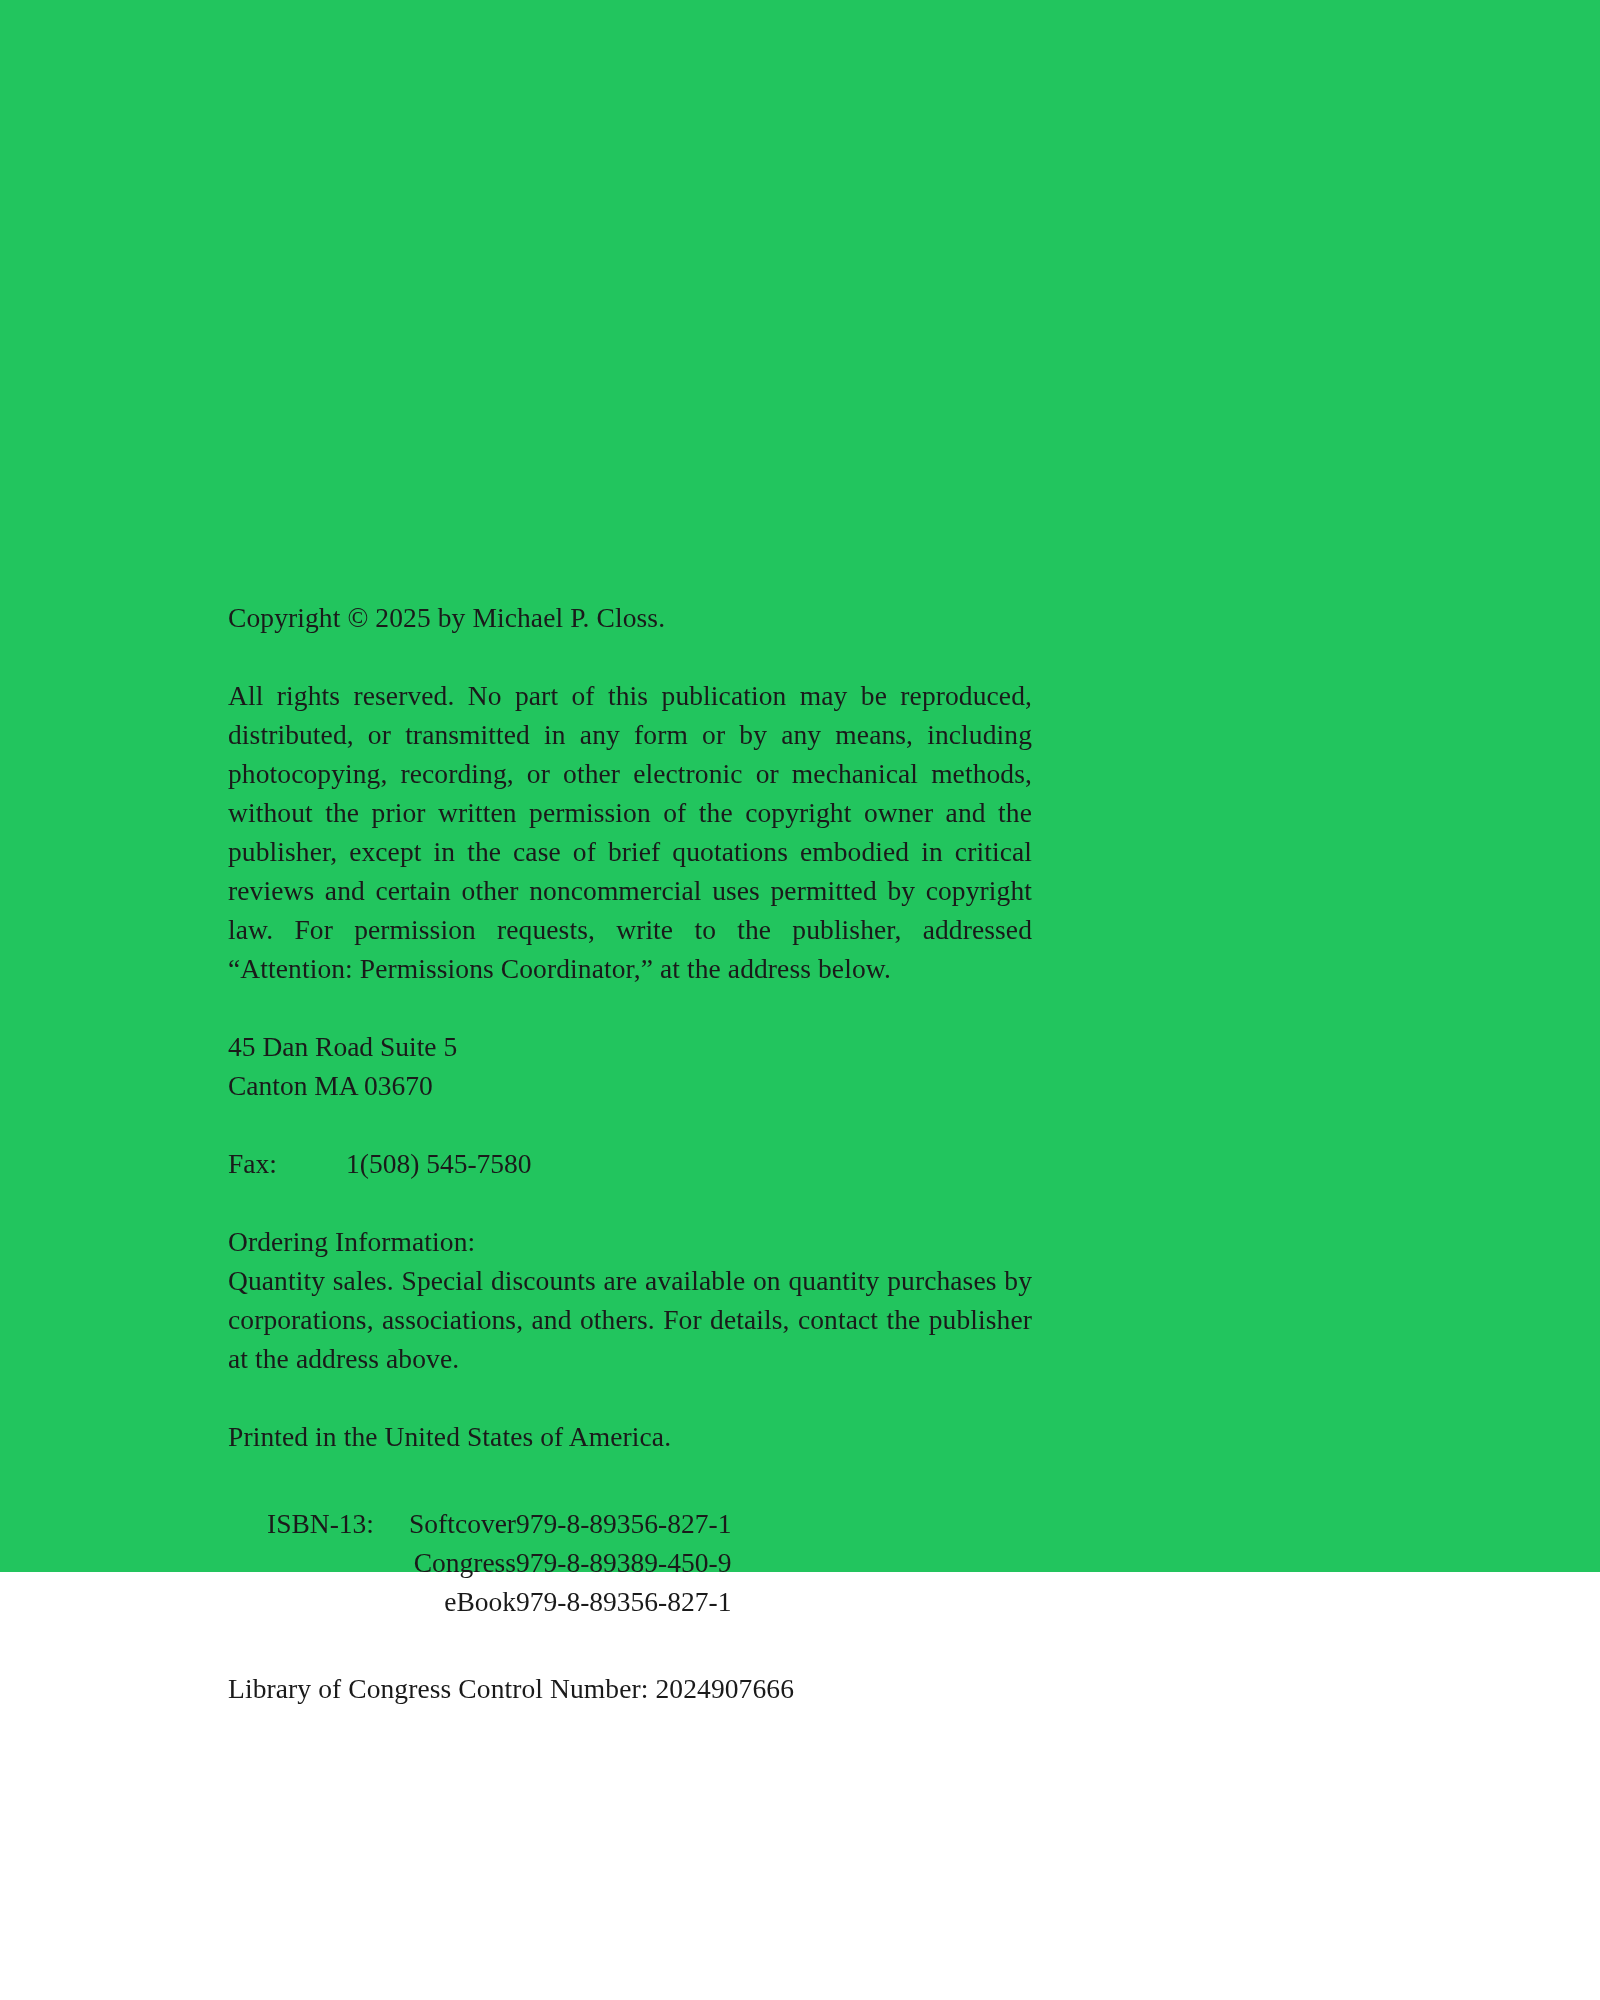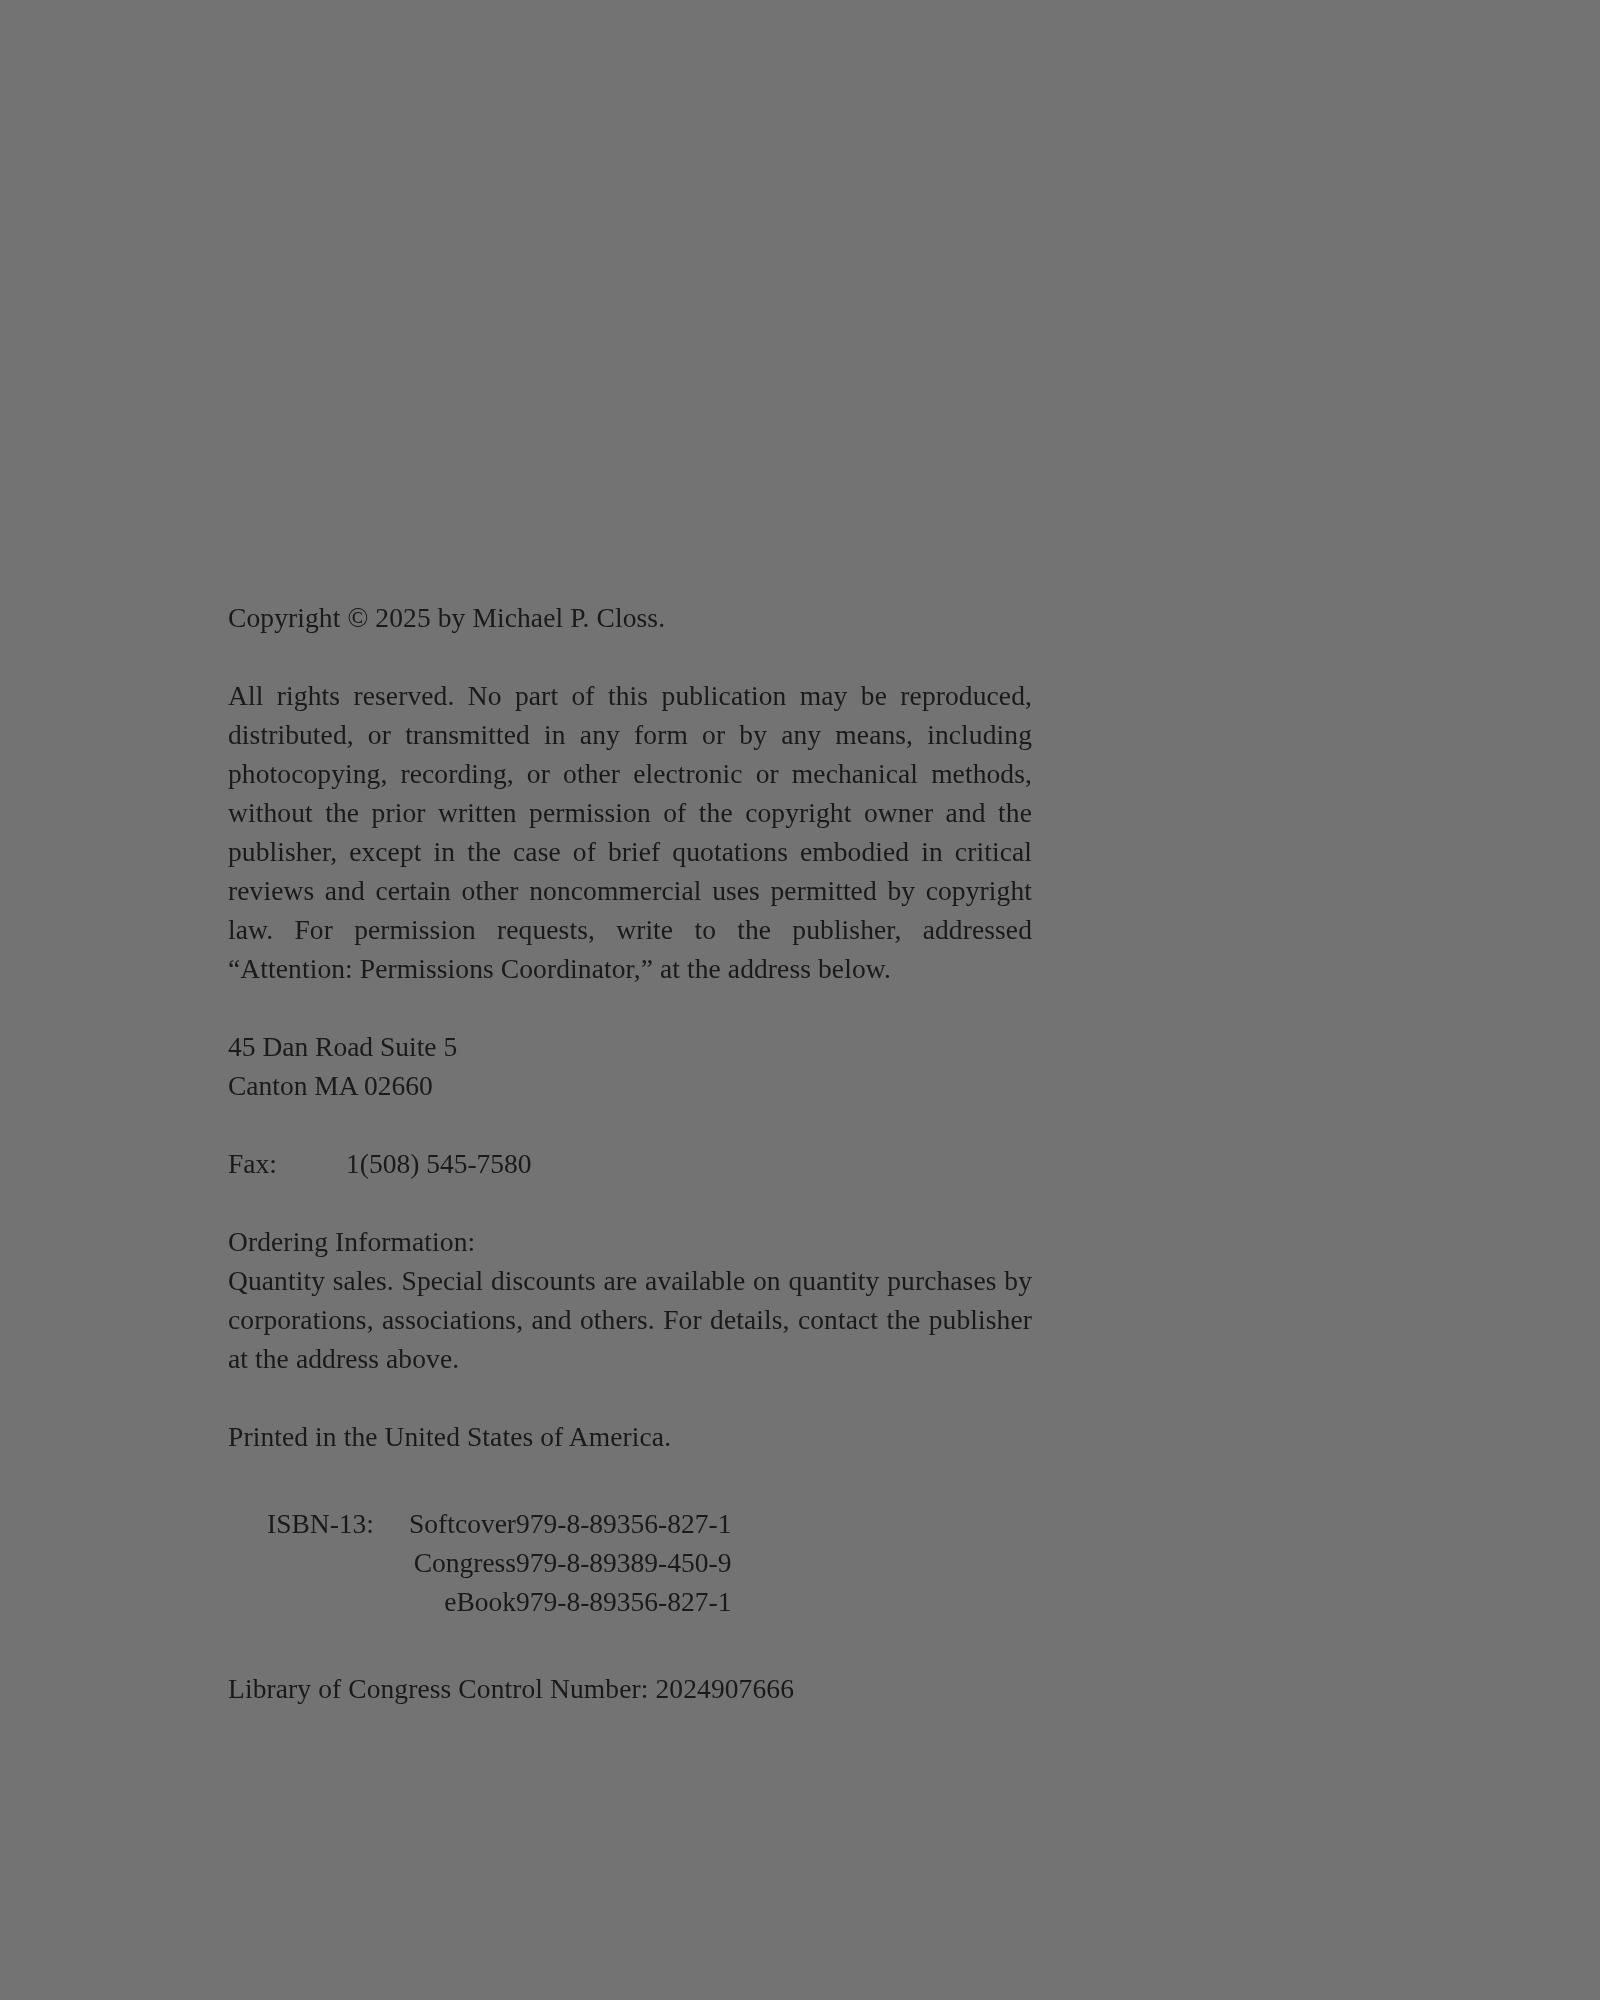--- a/index.html
+++ b/index.html
@@ -14,22 +14,22 @@
     font-family: "Liberation Serif", "DejaVu Serif", serif;
     color: #1a1a1a;
     overflow: hidden;
   }
 
   .page {
     position: absolute;
     left: 0;
     top: 0;
     width: 1600px;
-    height: 2000px;
-    background: #737373;
+    height: 1572px;
+    background: #22c55e;
   }
 
   
   .text-block {
     position: absolute;
     left: 228px;
     top: 598px;
     width: 804px;
   }
 
@@ -101,21 +101,21 @@
 
     <div class="line">Copyright © 2025 by Michael P. Closs.</div>
 
     <div class="gap-md"></div>
 
     <p class="para">All rights reserved. No part of this publication may be reproduced, distributed, or transmitted in any form or by any means, including photocopying, recording, or other electronic or mechanical methods, without the prior written permission of the copyright owner and the publisher, except in the case of brief quotations embodied in critical reviews and certain other noncommercial uses permitted by copyright law. For permission requests, write to the publisher, addressed “Attention: Permissions Coordinator,” at the address below.</p>
 
     <div class="gap-md"></div>
 
     <div class="addr-line">45 Dan Road Suite 5</div>
-    <div class="addr-line">Canton MA 02660</div>
+    <div class="addr-line">Canton MA 03670</div>
 
     <div class="gap-md"></div>
 
     <div class="contact-row">
       <span class="contact-label">Fax:</span>
       <span class="contact-value">1(508) 545-7580</span>
     </div>
 
     <div class="gap-md"></div>
 

